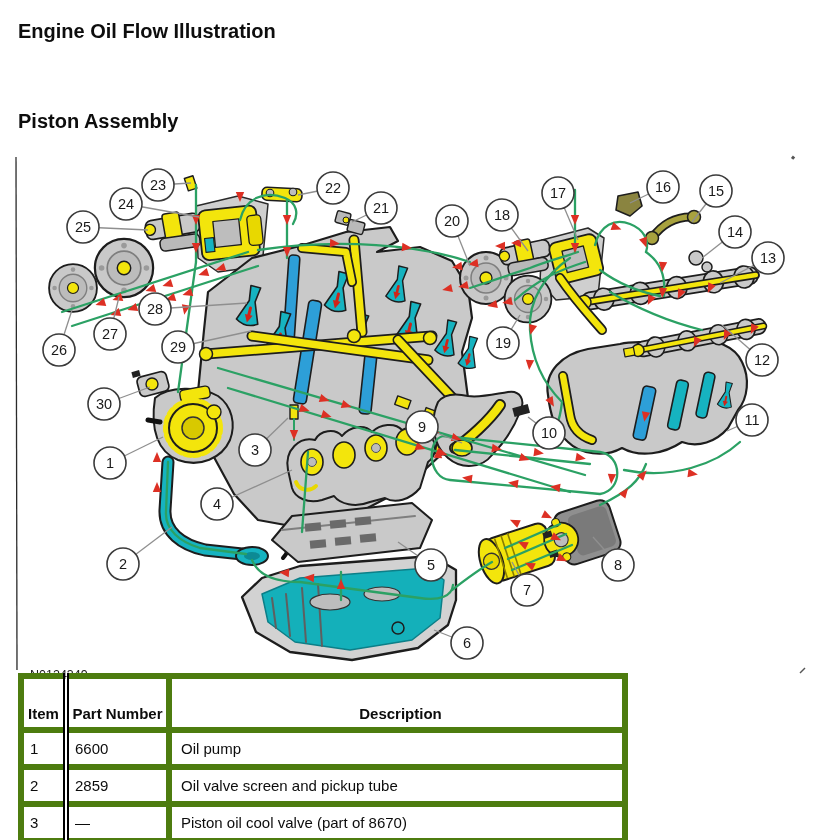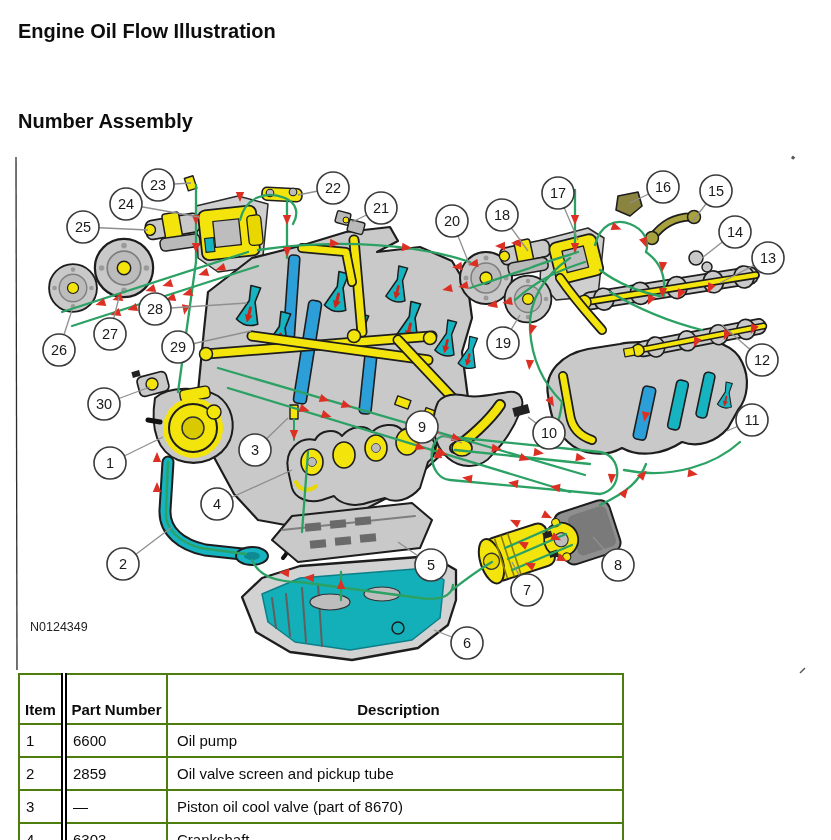--- a/index.html
+++ b/index.html
@@ -2,35 +2,35 @@
 <html><head>
 <meta charset="utf-8">
 <style>
   html,body{margin:0;padding:0;background:#ffffff;}
   body{width:831px;height:840px;overflow:hidden;position:relative;
        font-family:"Liberation Sans","DejaVu Sans",sans-serif;color:#111;}
   .heading{position:absolute;left:18px;font-weight:bold;font-size:20px;line-height:17px;color:#0d0d0d;}
   #title{top:23px;}
   #subtitle{top:113px;}
   #figure-wrap{position:absolute;left:0;top:0;width:831px;height:840px;}
-  #fig-label{position:absolute;left:30px;top:620px;font-size:12.5px;color:#222;}
+  #fig-label{position:absolute;left:30px;top:668px;font-size:12.5px;color:#222;}
   #parts-table{position:absolute;left:18px;top:673px;border-collapse:collapse;table-layout:fixed;
                width:604px;font-size:15px;color:#0c0c0c;}
-  #parts-table th,#parts-table td{border:2px solid #4d7c0f;overflow:hidden;white-space:nowrap;}
+  #parts-table th,#parts-table td{border:6px solid #4d7c0f;overflow:hidden;white-space:nowrap;}
   #parts-table th{font-weight:bold;text-align:center;vertical-align:bottom;padding:2px 2px 5px 2px;height:41px;}
   #parts-table td{vertical-align:middle;padding:2px 4px 2px 6px;height:27px;}
   #parts-table th.c2,#parts-table td.c2{border-left:6px double #000;}
   #parts-table td.c3,#parts-table th.c3{padding-left:9px;}
   svg text.callout-num{font-family:"Liberation Sans","DejaVu Sans",sans-serif;font-size:14.5px;fill:#1a1a1a;}
 </style>
 </head>
 <body>
 
 <div id="title" class="heading">Engine Oil Flow Illustration</div>
-<div id="subtitle" class="heading">Number Assembly</div>
+<div id="subtitle" class="heading">Piston Assembly</div>
 
 <div id="figure-wrap">
 <svg width="831" height="840" viewBox="0 0 831 840">
 <defs>
   <path id="arrow" d="M0,-4.2 L10,0 L0,4.2 Z" fill="#dd3024"></path>
   <g id="funnel">
     <path d="M-5,-24 L5,-24 L3,-9 L11,12 Q0,19 -11,12 L-3,-9 Z" fill="#16b3c0" stroke="#1d1d1d" stroke-width="1.6"></path>
     <path d="M0,-2 L0,8" stroke="#cf2418" stroke-width="3"></path>
     <path d="M-4,5 L0,13 L4,5 Z" fill="#cf2418"></path>
   </g>

